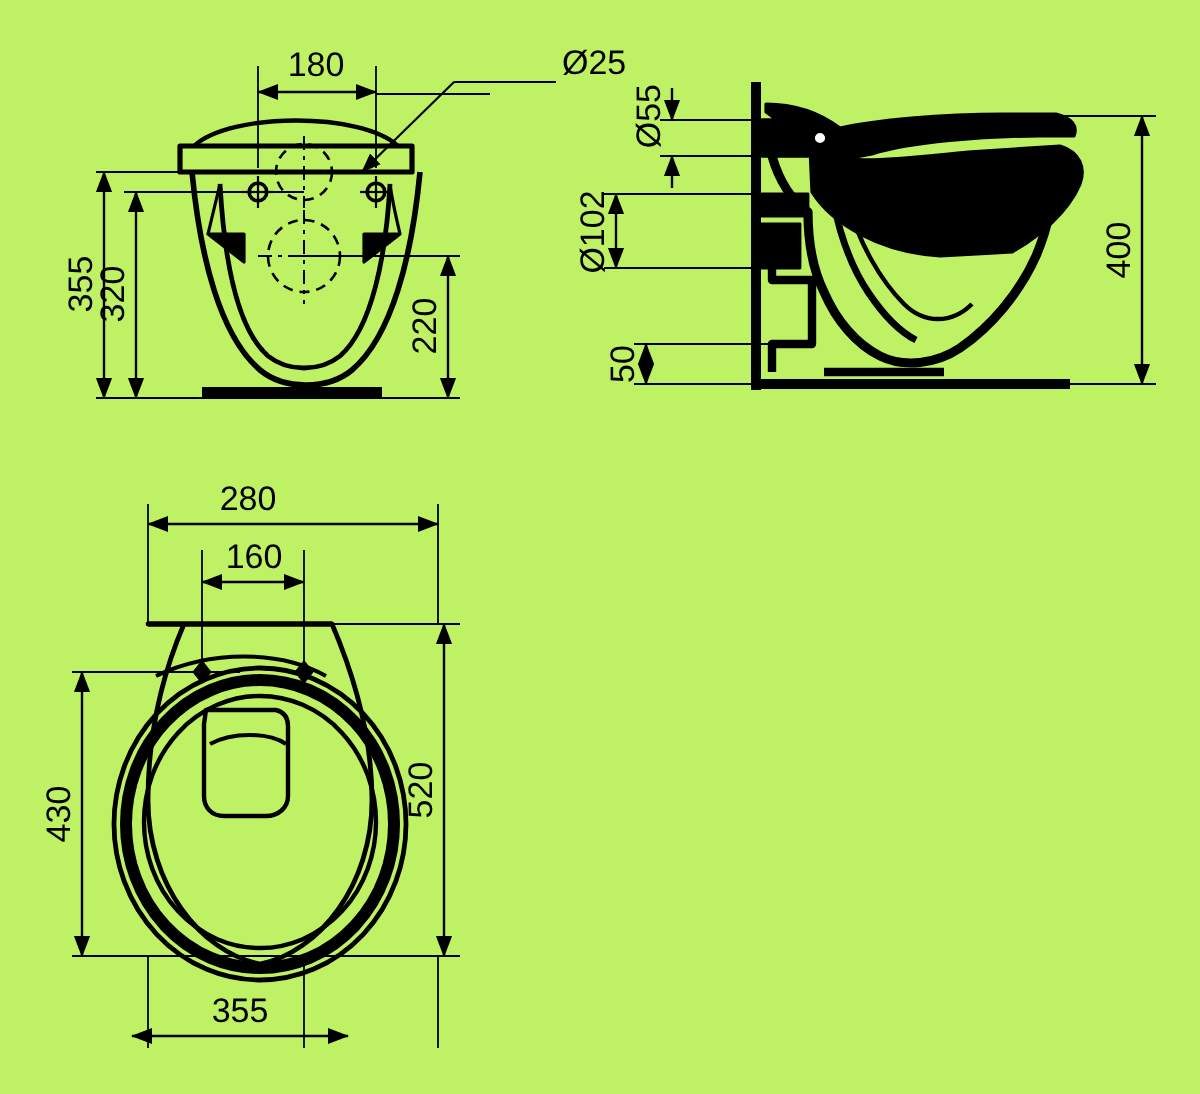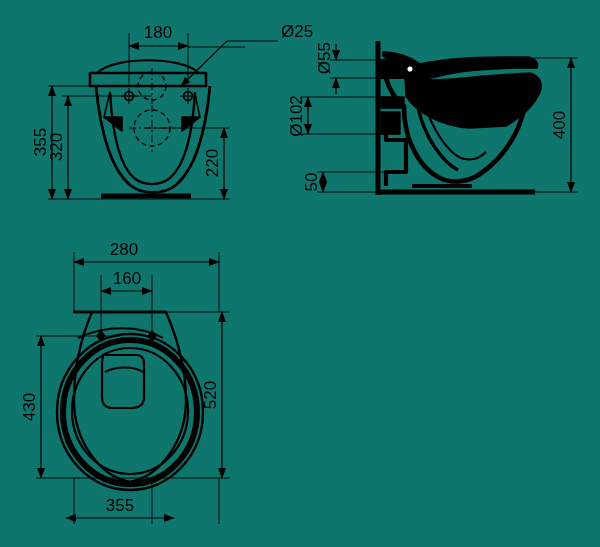--- a/index.html
+++ b/index.html
@@ -10,21 +10,21 @@
   body {
     width: 600px;
     height: 547px;
     font-family: "Liberation Sans", sans-serif;
     overflow: hidden;
   }
   #sheet {
     position: relative;
     width: 600px;
     height: 547px;
-    background: #0f766e;
+    background: #bef264;
   }
   #drawing {
     position: absolute;
     left: 0;
     top: 0;
     width: 600px;
     height: 547px;
   }
   .dimtext {
     font-family: "Liberation Sans", sans-serif;

